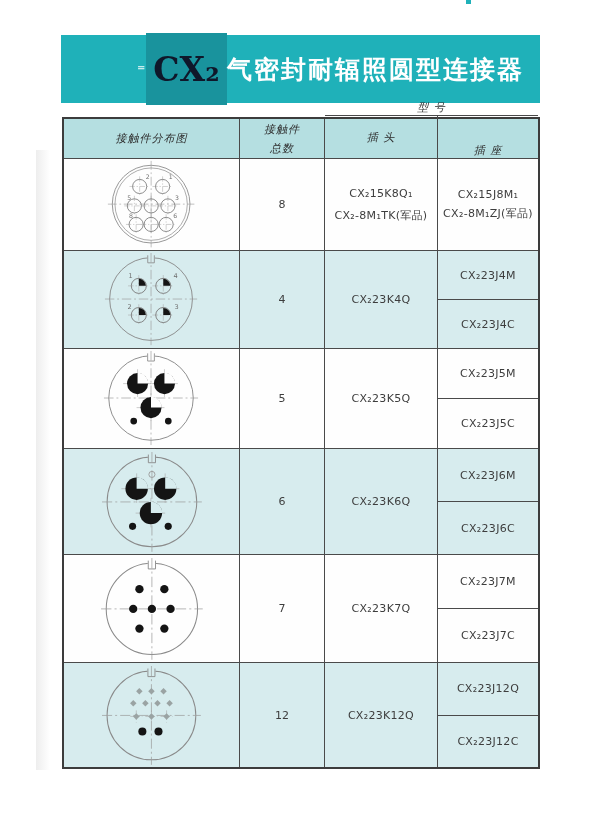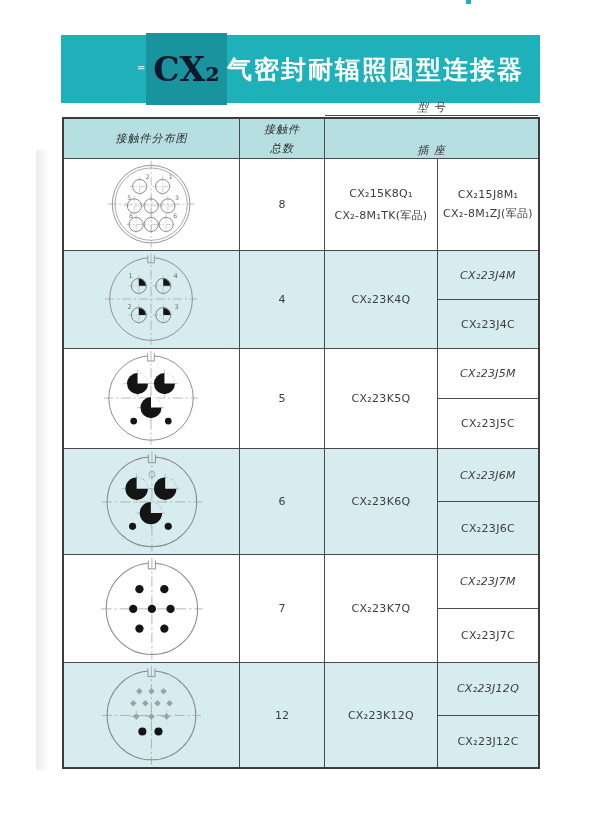--- a/index.html
+++ b/index.html
@@ -37,21 +37,21 @@
   #rows .row:nth-child(5){height:108px;}
   #rows .row:nth-child(6){height:104px;}
   .cell{box-sizing:border-box;display:flex;align-items:center;justify-content:center;}
   .c1{width:176px;border-right:1px solid #4a4a4a;}
   .c1 svg{height:97%;aspect-ratio:1/1;display:block;}
   .c2{width:85px;border-right:1px solid #4a4a4a;font-size:11px;color:#3d3d3d;}
   .c3{width:113px;border-right:1px solid #4a4a4a;flex-direction:column;gap:8px;}
   .c4{flex:1;flex-direction:column;align-items:stretch;padding:0;}
   .model-line{font-size:11px;color:#3d3d3d;letter-spacing:0.3px;white-space:nowrap;}
   .socket-cell{flex:1;display:flex;flex-direction:column;align-items:center;justify-content:center;gap:5px;box-sizing:border-box;}
-  .socket-cell.split-top{border-bottom:1px solid #4a4a4a;font-style:italic;}
+  .socket-cell.split-top{border-bottom:1px solid #4a4a4a;}
 </style>
 </head>
 <body>
 
 <div class="page">
   <div class="speck"></div>
   <div class="left-shade"></div>
 
   <div class="banner">
     <span class="banner-tick">=</span>
@@ -64,20 +64,21 @@
   <div class="ctable">
     <div class="thead">
       <div class="th c1h">接触件分布图</div>
       <div class="th c2h">
         <div>接触件</div>
         <div>总数</div>
       </div>
       <div class="c34h">
         <div class="th modelh">型 号</div>
         <div class="subhead">
+          <div class="th plugh">插 头</div>
           <div class="th sockh">插 座</div>
         </div>
       </div>
     </div>
     <div id="rows">
         <div class="row">
           <div class="cell c1">
             <svg viewBox="0 0 100 100">
               <circle cx="50" cy="50" r="44" fill="none" stroke="#8a8a8a" stroke-width="1"></circle>
               <circle cx="50" cy="50" r="41" fill="none" stroke="#8a8a8a" stroke-width="0.8"></circle>

